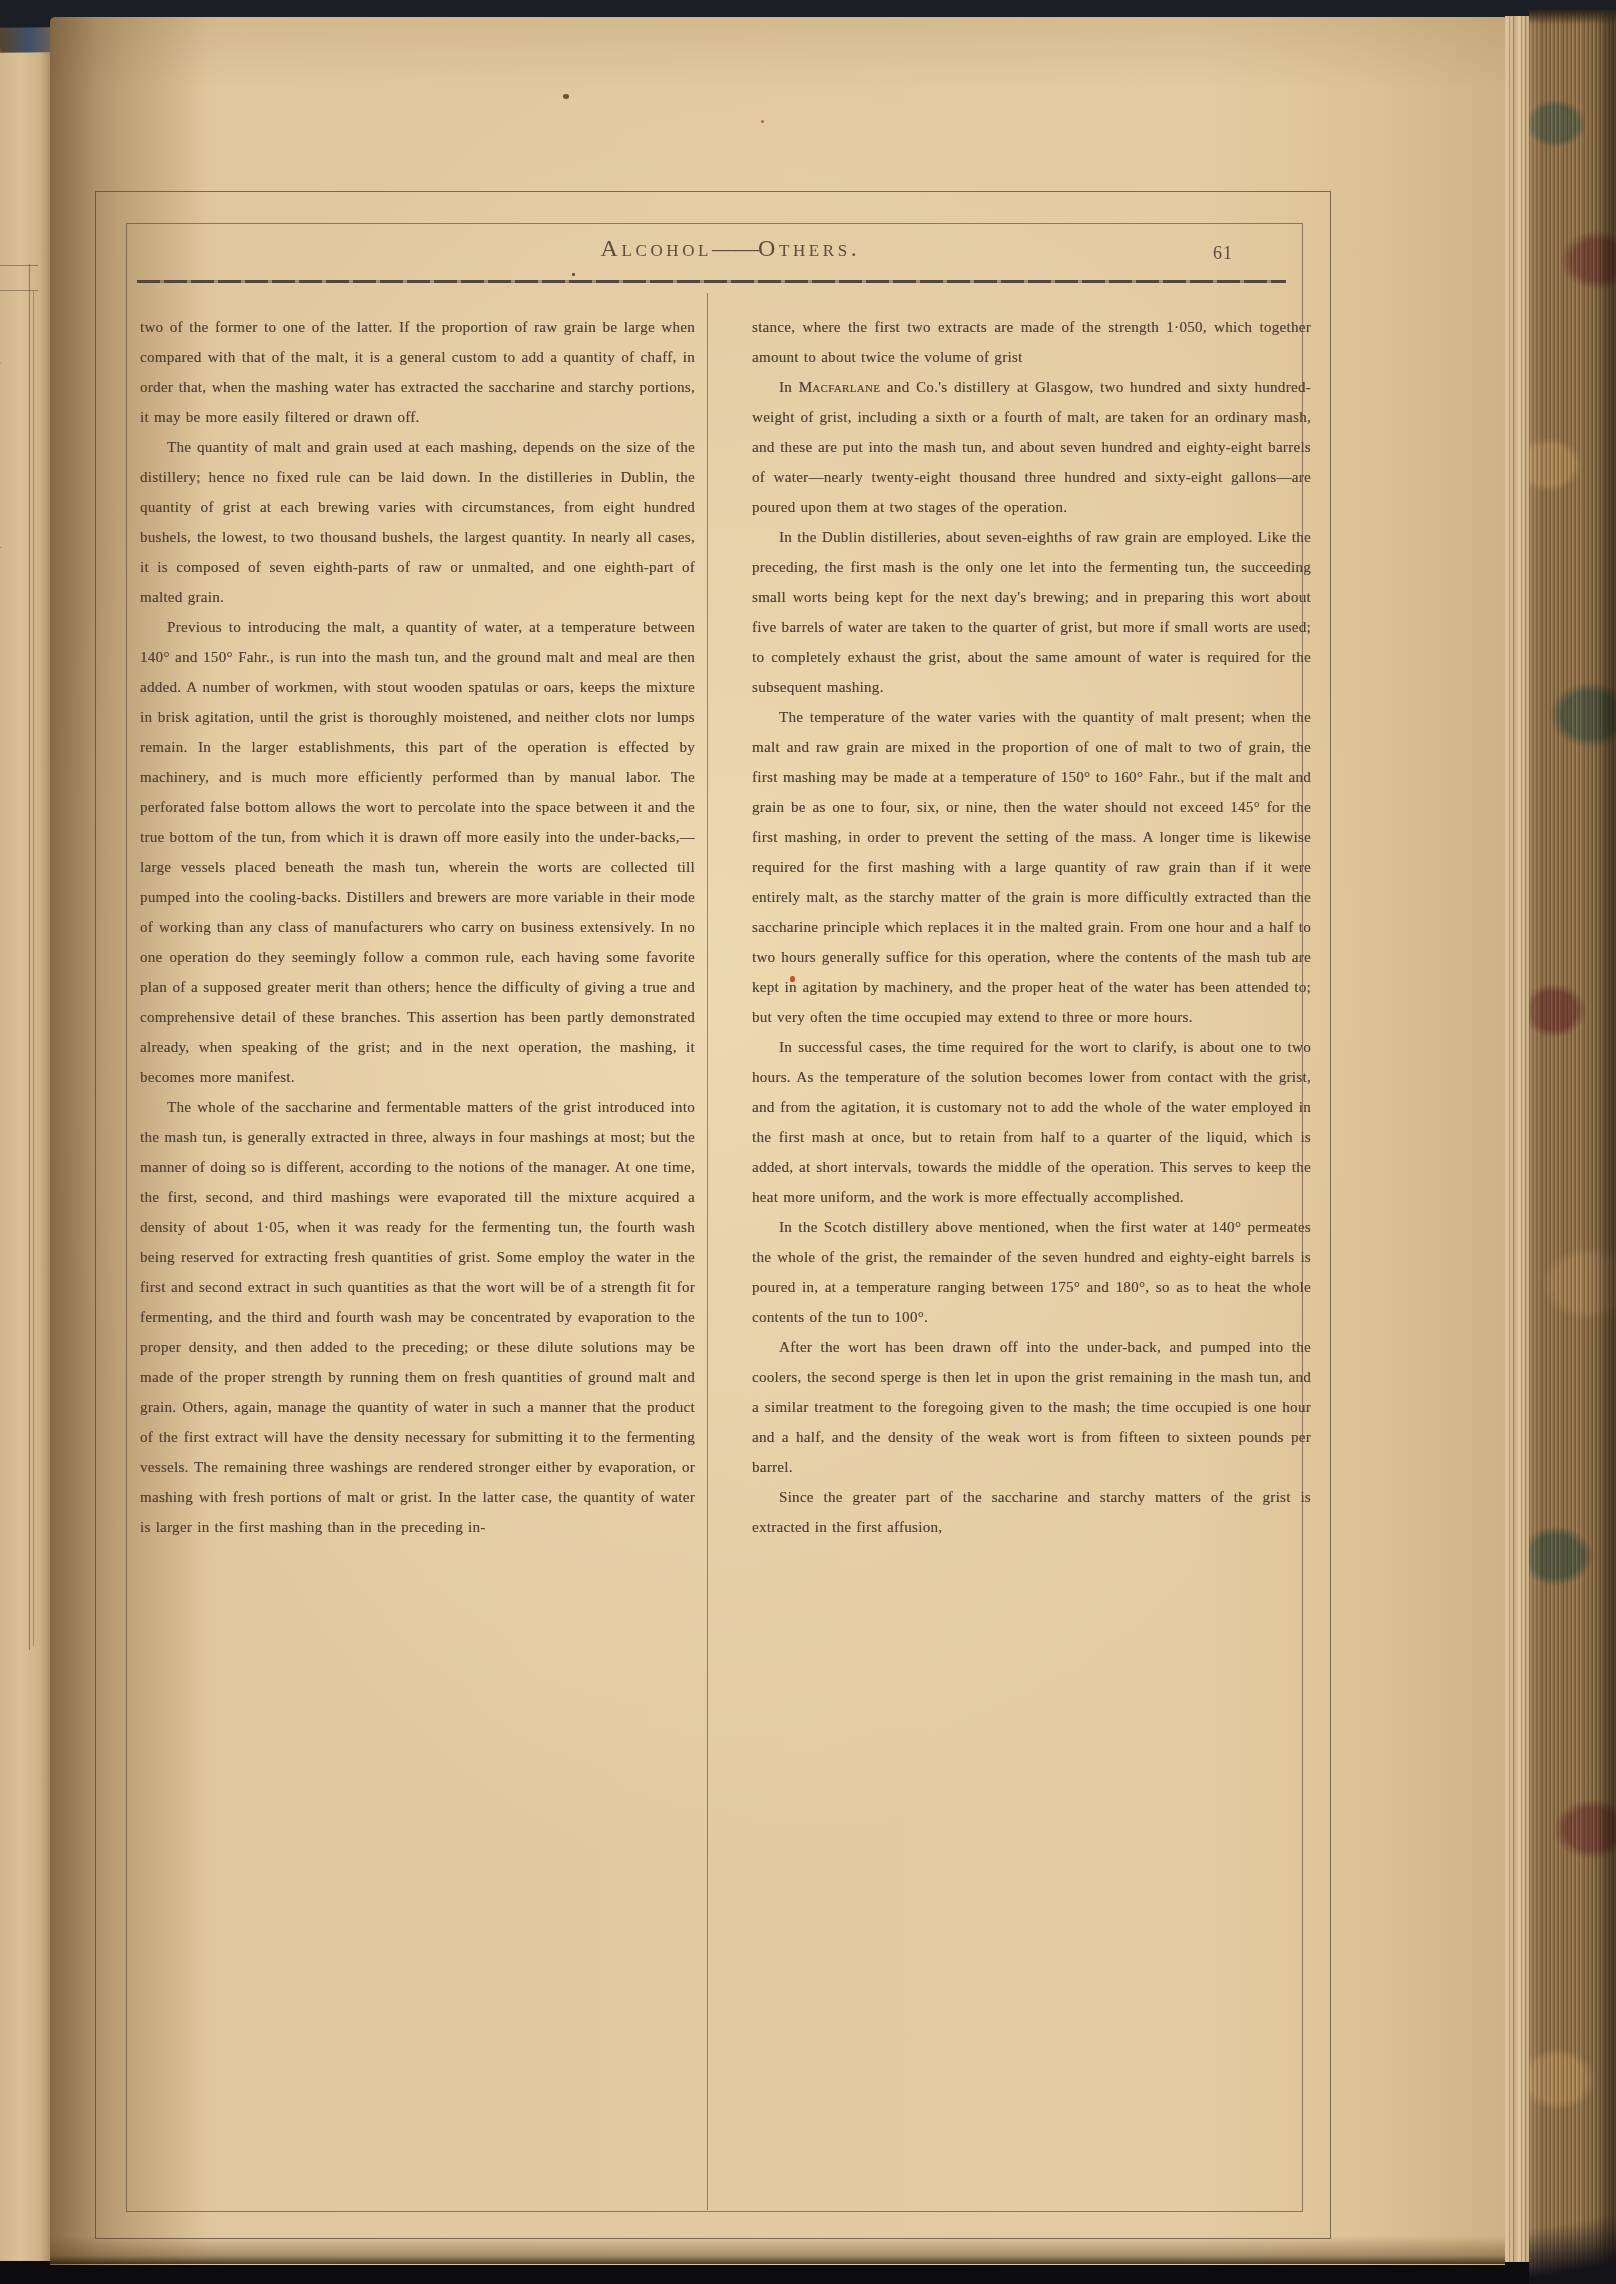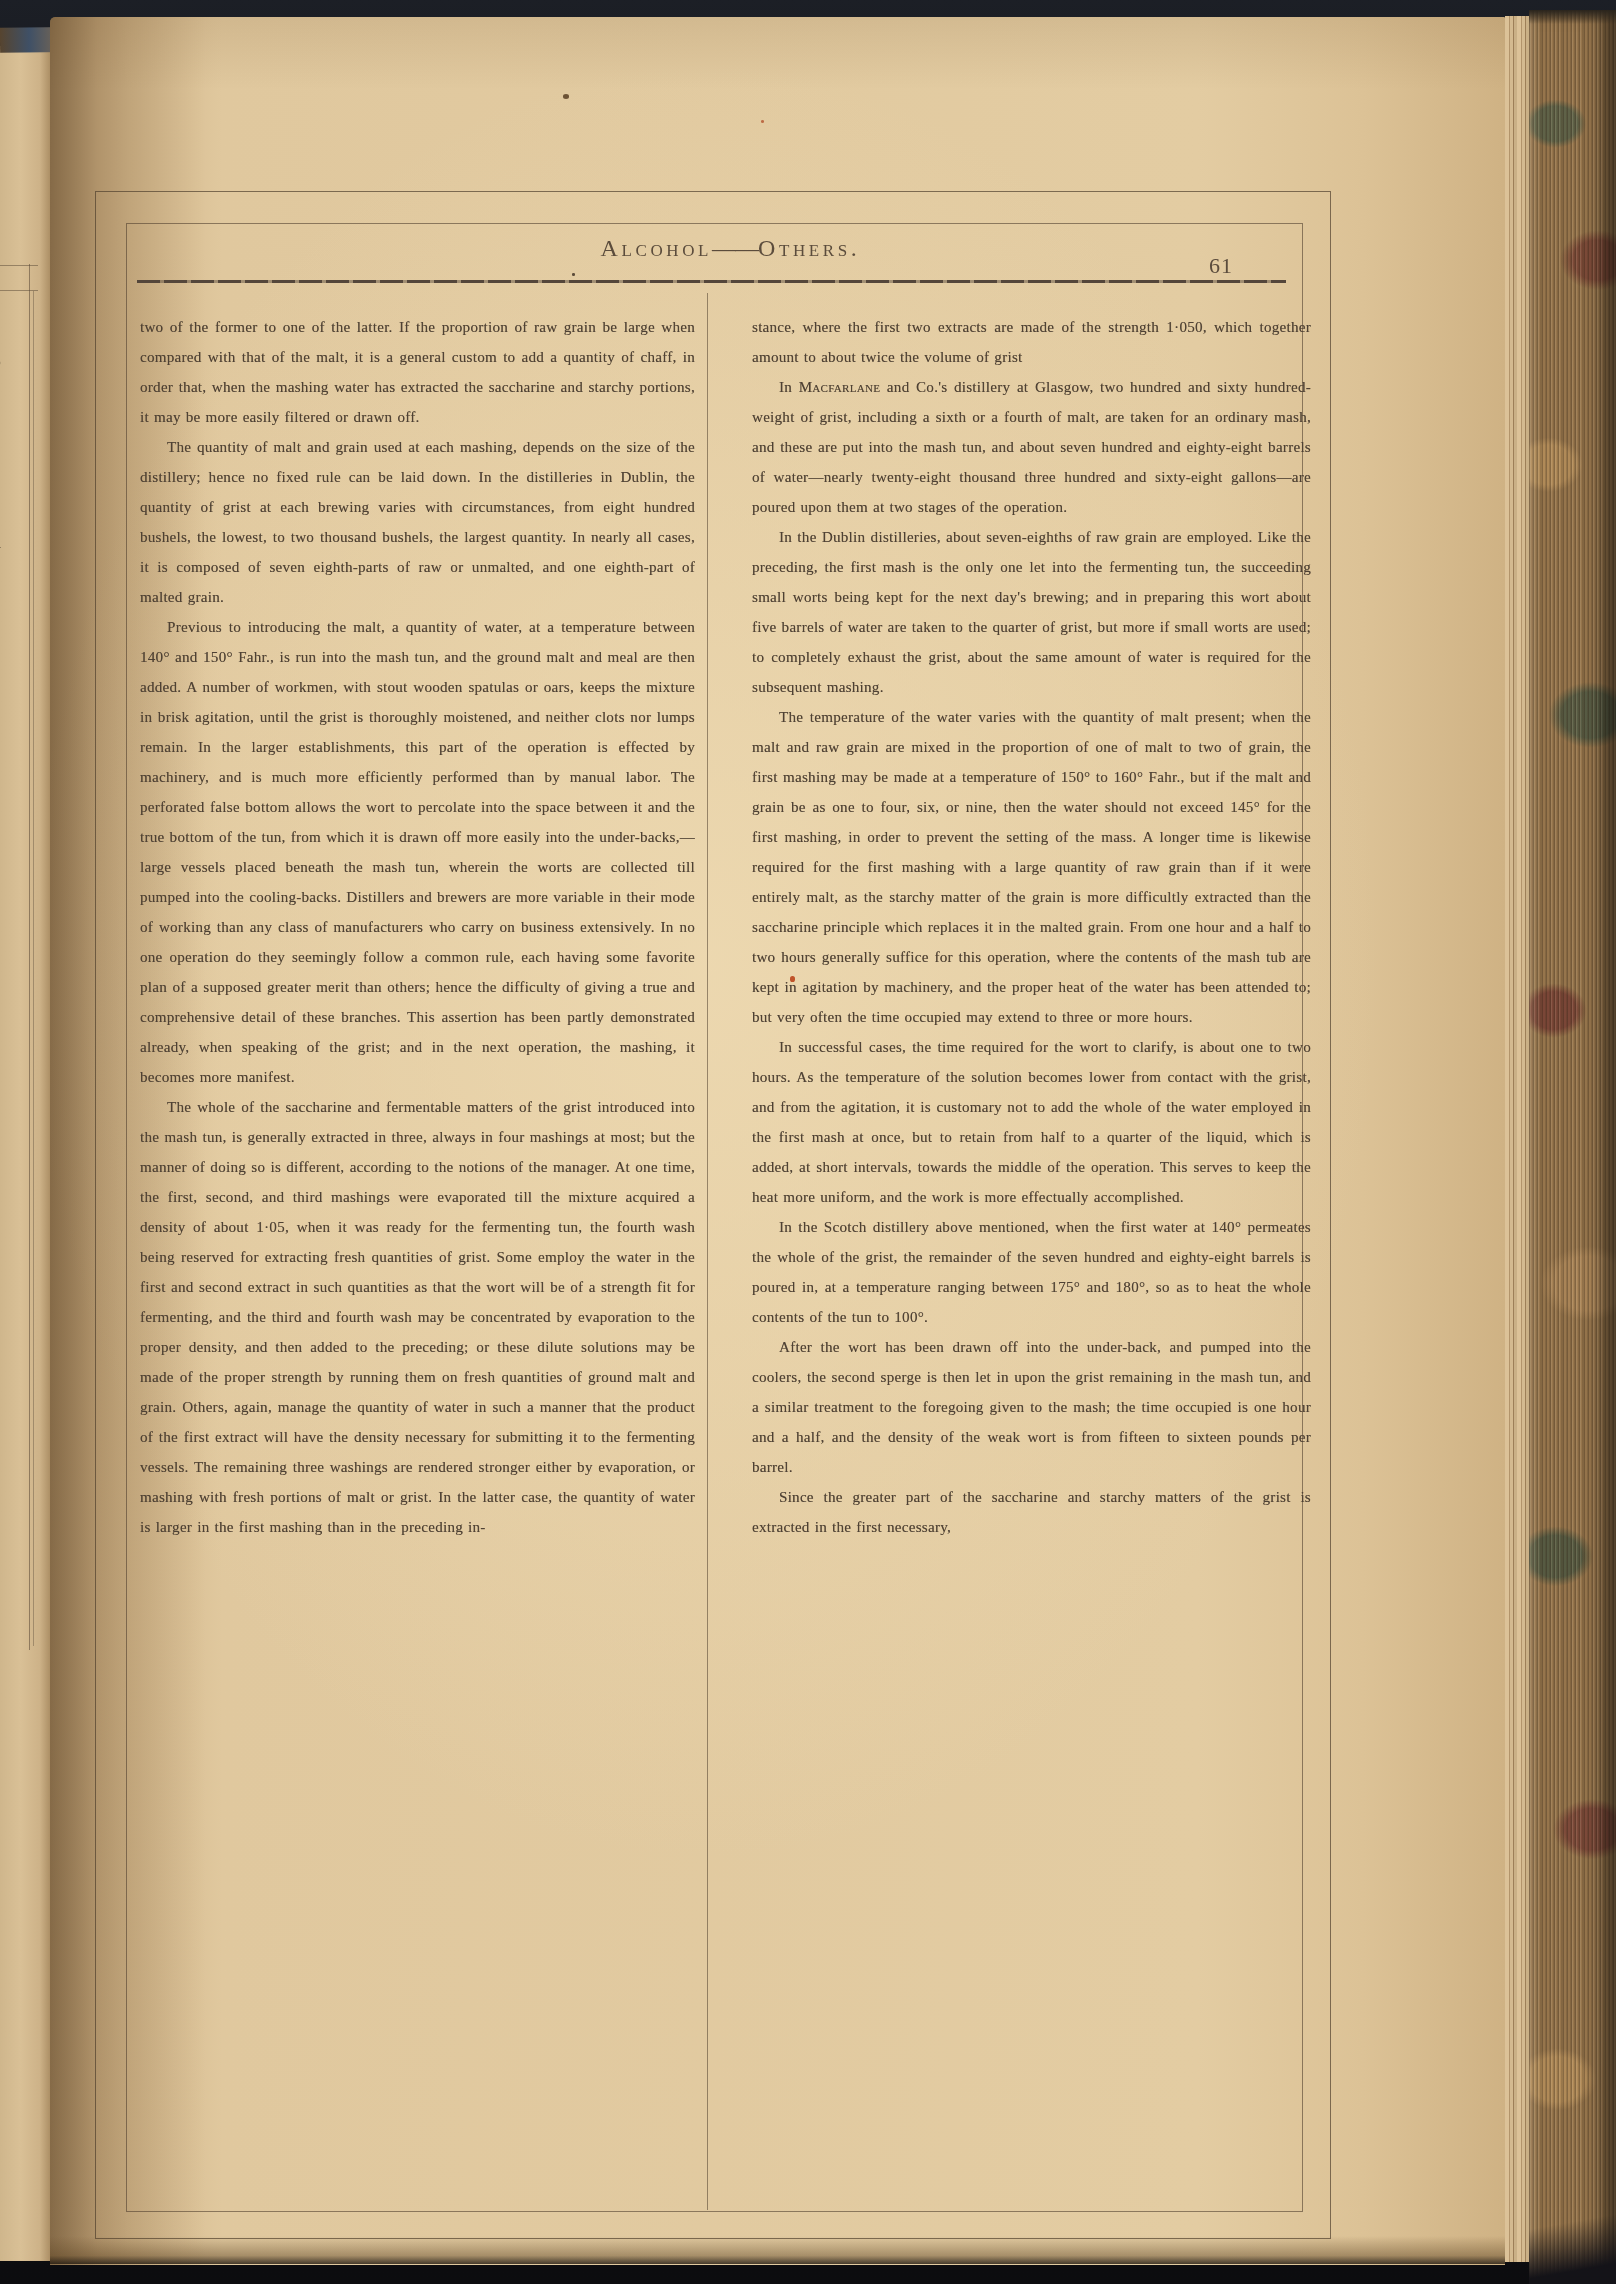--- a/index.html
+++ b/index.html
@@ -56,21 +56,21 @@
   .running-head{
     position:absolute;left:140px;top:235px;width:1145px;height:36px;
     color:#5b4c3c;
   }
   .running-head .title{
     position:absolute;left:0;right:0;text-align:center;padding-left:36px;
     font-variant:small-caps;font-size:24px;letter-spacing:3.6px;
   }
   .running-head .sep{letter-spacing:-1px;}
   .running-head .pagenum{
-    position:absolute;right:52px;top:18px;font-size:22px;letter-spacing:1px;
+    position:absolute;right:52px;top:8px;font-size:18px;letter-spacing:1px;
   }
   .head-rule{
     position:absolute;left:137px;top:280px;width:1149px;height:2.6px;
     background:repeating-linear-gradient(90deg,#54463a 0 23px,rgba(84,70,58,.45) 23px 27px);
   }
   
   .column-divider{
     position:absolute;left:707px;top:293px;width:1px;height:1917px;
     background:rgba(80,64,46,.55);
   }
@@ -168,21 +168,21 @@
     <p><span>The whole of the saccharine and fermentable matters of the grist introduced into the mash tun, is generally extracted in three, always in four mashings at most; but the manner of doing so is different, according to the notions of the manager.  At one time, the first, second, and third mashings were evaporated till the mixture acquired a density of about 1·05, when it was ready for the fermenting tun, the fourth wash being reserved for extracting fresh quantities of grist.  Some employ the water in the first and second extract in such quantities as that the wort will be of a strength fit for fermenting, and the third and fourth wash may be concentrated by evaporation to the proper density, and then added to the preceding; or these dilute solutions may be made of the proper strength by running them on fresh quantities of ground malt and grain.  Others, again, manage the quantity of water in such a manner that the product of the first extract will have the density necessary for submitting it to the fermenting vessels.  The remaining three washings are rendered stronger either by evaporation, or mashing with fresh portions of malt or grist.  In the latter case, the quantity of water is larger in the first mashing than in the preceding in-</span></p>
   </div>
 <div class="text-col col-right">
     <p class="no-indent"><span>stance, where the first two extracts are made of the strength 1·050, which together amount to about twice the volume of grist</span></p>
     <p><span>In </span><span class="smallcaps">Macfarlane</span><span> and Co.'s distillery at Glasgow, two hundred and sixty hundred-weight of grist, including a sixth or a fourth of malt, are taken for an ordinary mash, and these are put into the mash tun, and about seven hundred and eighty-eight barrels of water—nearly twenty-eight thousand three hundred and sixty-eight gallons—are poured upon them at two stages of the operation.</span></p>
     <p><span>In the Dublin distilleries, about seven-eighths of raw grain are employed.  Like the preceding, the first mash is the only one let into the fermenting tun, the succeeding small worts being kept for the next day's brewing; and in preparing this wort about five barrels of water are taken to the quarter of grist, but more if small worts are used; to completely exhaust the grist, about the same amount of water is required for the subsequent mashing.</span></p>
     <p><span>The temperature of the water varies with the quantity of malt present; when the malt and raw grain are mixed in the proportion of one of malt to two of grain, the first mashing may be made at a temperature of 150° to 160° Fahr., but if the malt and grain be as one to four, six, or nine, then the water should not exceed 145° for the first mashing, in order to prevent the </span><span class="italic">setting</span><span> of the mass.  A longer time is likewise required for the first mashing with a large quantity of raw grain than if it were entirely malt, as the starchy matter of the grain is more difficultly extracted than the saccharine principle which replaces it in the malted grain.  From one hour and a half to two hours generally suffice for this operation, where the contents of the mash tub are kept in agitation by machinery, and the proper heat of the water has been attended to; but very often the time occupied may extend to three or more hours.</span></p>
     <p><span>In successful cases, the time required for the wort to clarify, is about one to two hours.  As the temperature of the solution becomes lower from contact with the grist, and from the agitation, it is customary not to add the whole of the water employed in the first mash at once, but to retain from half to a quarter of the liquid, which is added, at short intervals, towards the middle of the operation.  This serves to keep the heat more uniform, and the work is more effectually accomplished.</span></p>
     <p><span>In the Scotch distillery above mentioned, when the first water at 140° permeates the whole of the grist, the remainder of the seven hundred and eighty-eight barrels is poured in, at a temperature ranging between 175° and 180°, so as to heat the whole contents of the tun to 100°.</span></p>
     <p><span>After the wort has been drawn off into the under-back, and pumped into the coolers, the second </span><span class="italic">sperge</span><span> is then let in upon the grist remaining in the mash tun, and a similar treatment to the foregoing given to the mash; the time occupied is one hour and a half, and the density of the weak wort is from fifteen to sixteen pounds per barrel.</span></p>
-    <p><span>Since the greater part of the saccharine and starchy matters of the grist is extracted in the first necessary,</span></p>
+    <p><span>Since the greater part of the saccharine and starchy matters of the grist is extracted in the first affusion,</span></p>
   </div>
 
 <div class="page-edges"></div>
 <div class="marble"></div>
 
 <div class="stain s1"></div>
 <div class="stain s2"></div>
 <div class="stain s3"></div>
 <div class="stain s4"></div>
 <div class="bottom-page-shade"></div>

